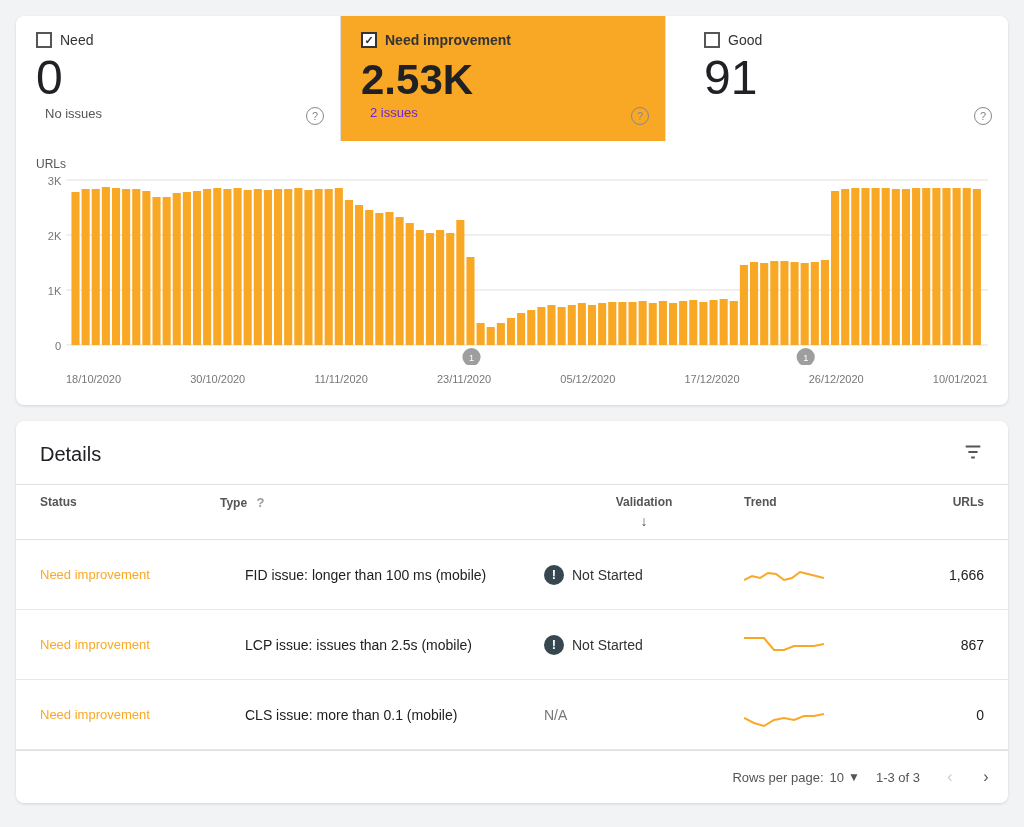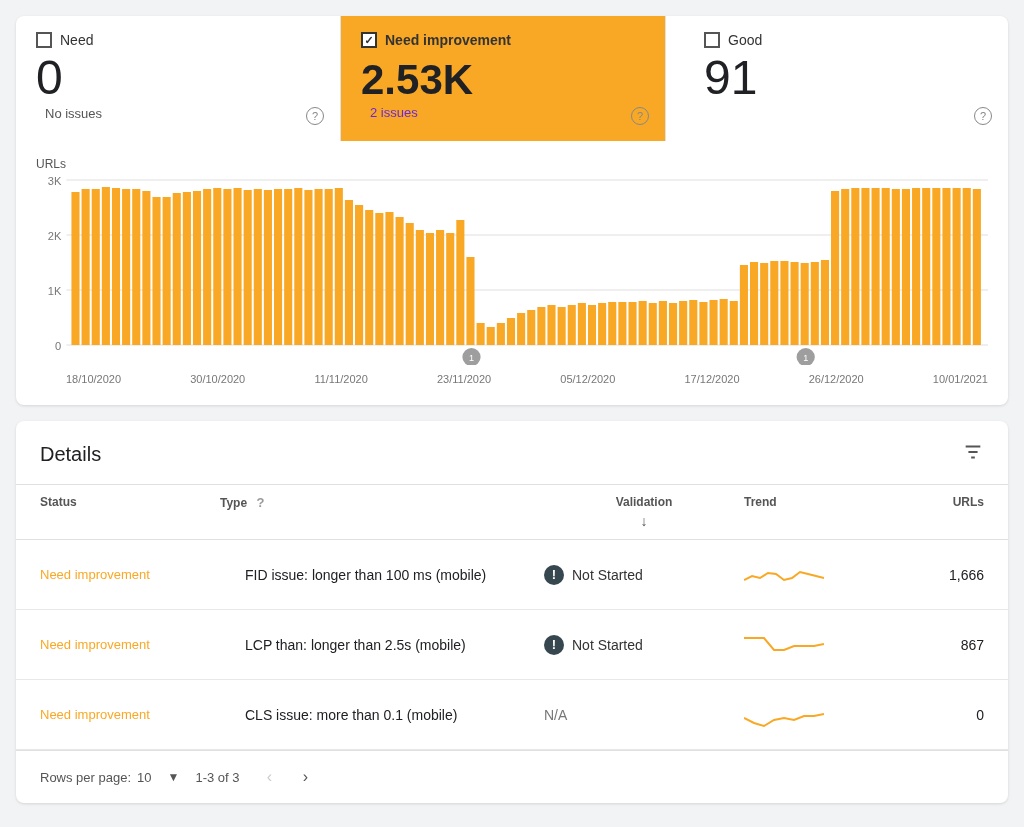--- a/index.html
+++ b/index.html
@@ -259,37 +259,38 @@
 
     .na-text {
       color: #777;
       font-size: 14px;
     }
 
     
     .pagination-row {
       display: flex;
       align-items: center;
-      padding: 12px 24px;
+      justify-content: flex-end;
+      padding: 12px 8px;
       font-size: 13px;
       color: #555;
       gap: 16px;
       border-top: 1px solid #e0e0e0;
     }
 
     .rows-per-page {
       display: flex;
       align-items: center;
       gap: 6px;
     }
 
     .page-select {
       display: flex;
       align-items: center;
-      gap: 16px;
+      gap: 4px;
       cursor: pointer;
     }
 
     .page-nav {
       display: flex;
       gap: 8px;
     }
 
     .page-nav-btn {
       width: 28px;
@@ -520,21 +521,21 @@
     <div class="trend-cell">
       <svg class="trend-svg" viewBox="0 0 80 30">
         <polyline points="0,22 8,18 16,20 24,15 32,16 40,22 48,20 56,14 64,16 72,18 80,20" fill="none" stroke="#f9a825" stroke-width="2"></polyline>
       </svg>
     </div>
     <span class="urls-cell">1,666</span>
   </div>
 
   <div class="table-row">
     <span class="status-need">Need improvement</span>
-    <span class="type-text">LCP than: longer than 2.5s (mobile)</span>
+    <span class="type-text">LCP issue: issues than 2.5s (mobile)</span>
     <div class="validation-cell">
       <div class="alert-icon">!</div>
       <span>Not Started</span>
     </div>
     <div class="trend-cell">
       <svg class="trend-svg" viewBox="0 0 80 30">
         <polyline points="0,10 10,10 20,10 30,22 40,22 50,18 60,18 70,18 80,16" fill="none" stroke="#f9a825" stroke-width="2"></polyline>
       </svg>
     </div>
     <span class="urls-cell">867</span>

